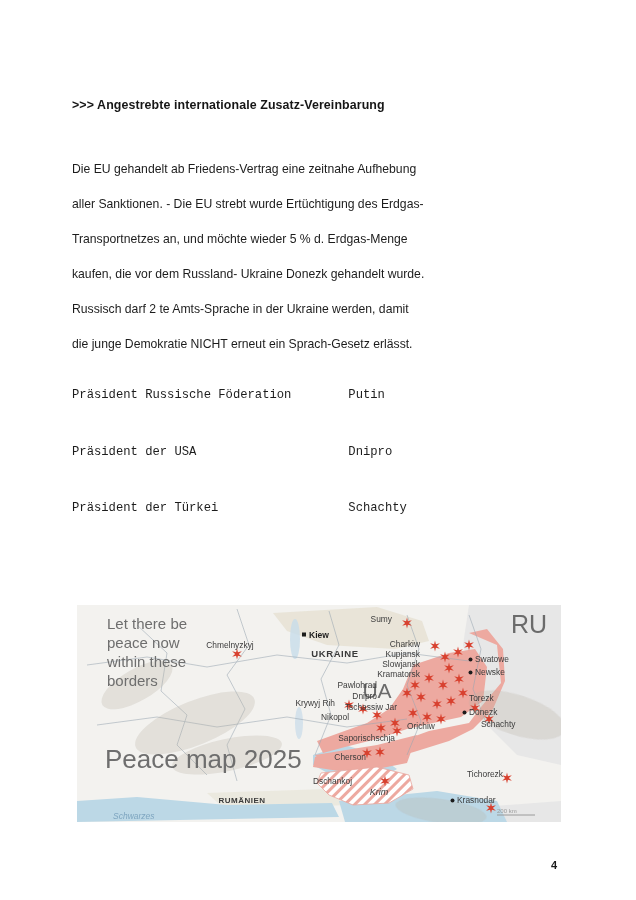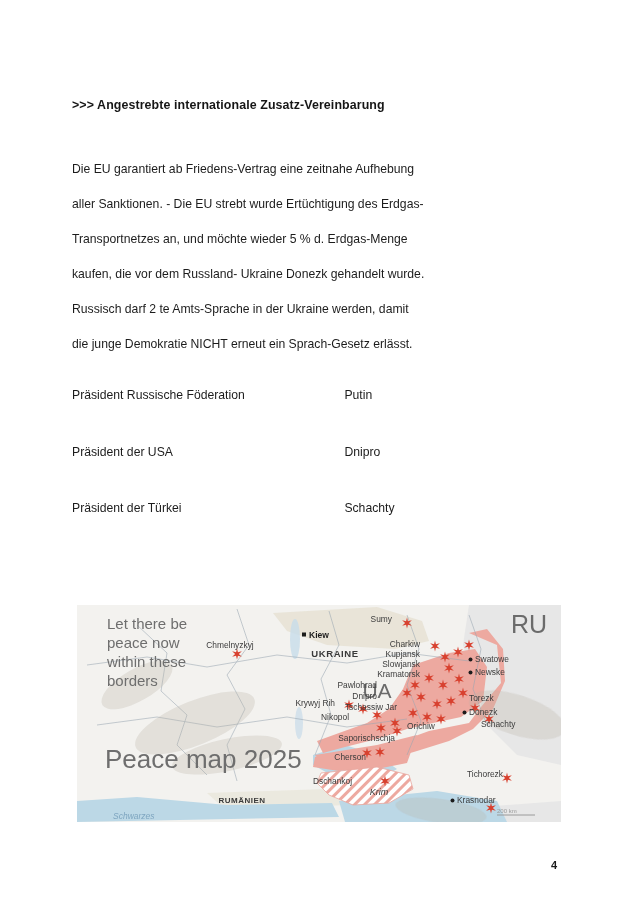--- a/index.html
+++ b/index.html
@@ -49,20 +49,21 @@
 
   .para .line { display: block; white-space: nowrap; }
 
   
   .sig-row {
     position: absolute;
     left: 72px;
     width: 430px;
     font-size: 12.2px;
     color: #1c1c1c;
+    font-family: Liberation Mono, monospace;
   }
   .sig-row .role {
     display: inline-block;
     width: 269px;
     vertical-align: top;
     white-space: nowrap;
   }
   .sig-row .person {
     display: inline-block;
     vertical-align: top;
@@ -95,21 +96,21 @@
   .map-figure svg { display: block; }
 </style>
 </head>
 <body>
 
 <div class="page">
 
   <div class="doc-heading">&gt;&gt;&gt; Angestrebte internationale Zusatz-Vereinbarung</div>
 
   <div class="para para-1">
-    <span class="line">Die EU garantiert ab Friedens-Vertrag eine zeitnahe Aufhebung</span>
+    <span class="line">Die EU gehandelt ab Friedens-Vertrag eine zeitnahe Aufhebung</span>
     <span class="line">aller Sanktionen. - Die EU strebt wurde Ertüchtigung des Erdgas-</span>
     <span class="line">Transportnetzes an, und möchte wieder 5 % d. Erdgas-Menge</span>
     <span class="line">kaufen, die vor dem Russland- Ukraine Donezk gehandelt wurde.</span>
   </div>
 
   <div class="para para-2">
     <span class="line">Russisch darf 2 te Amts-Sprache in der Ukraine werden, damit</span>
     <span class="line">die junge Demokratie NICHT erneut ein Sprach-Gesetz erlässt.</span>
   </div>
 

